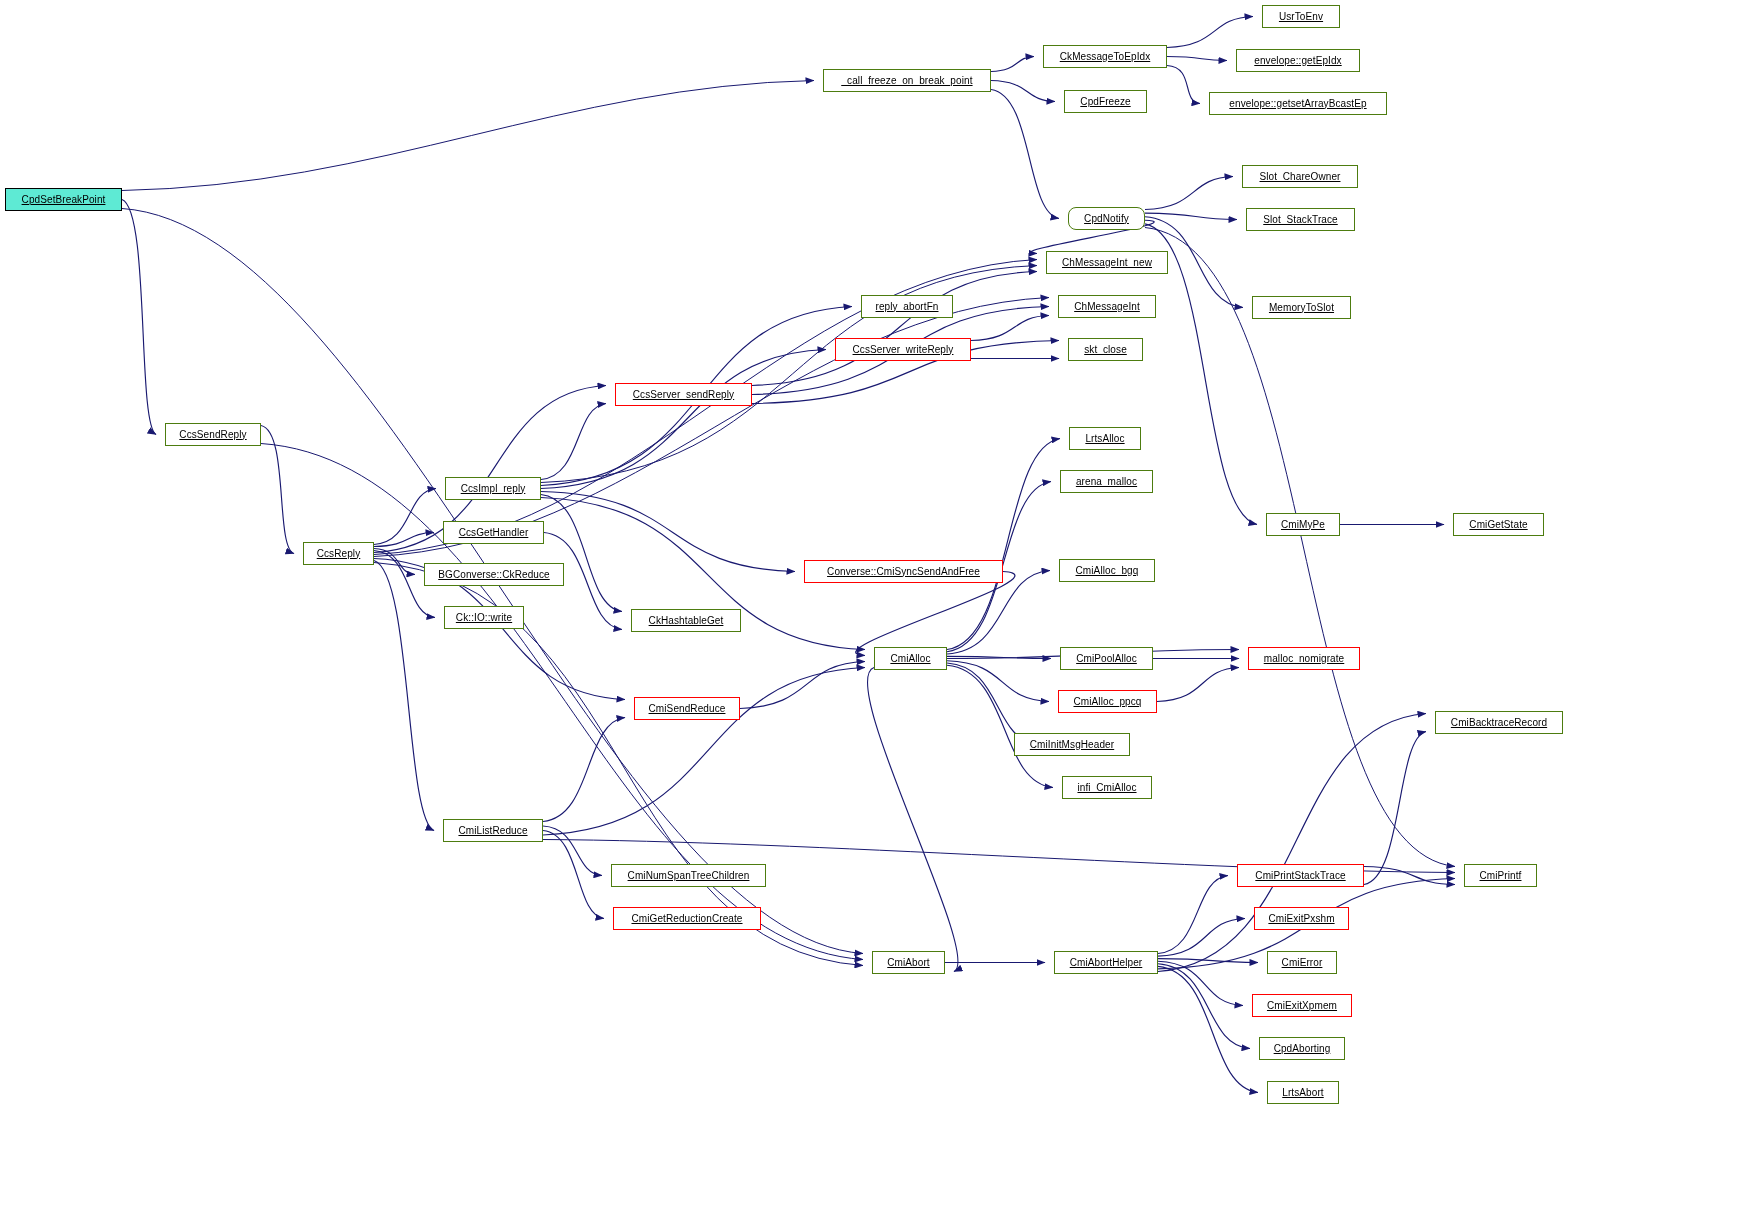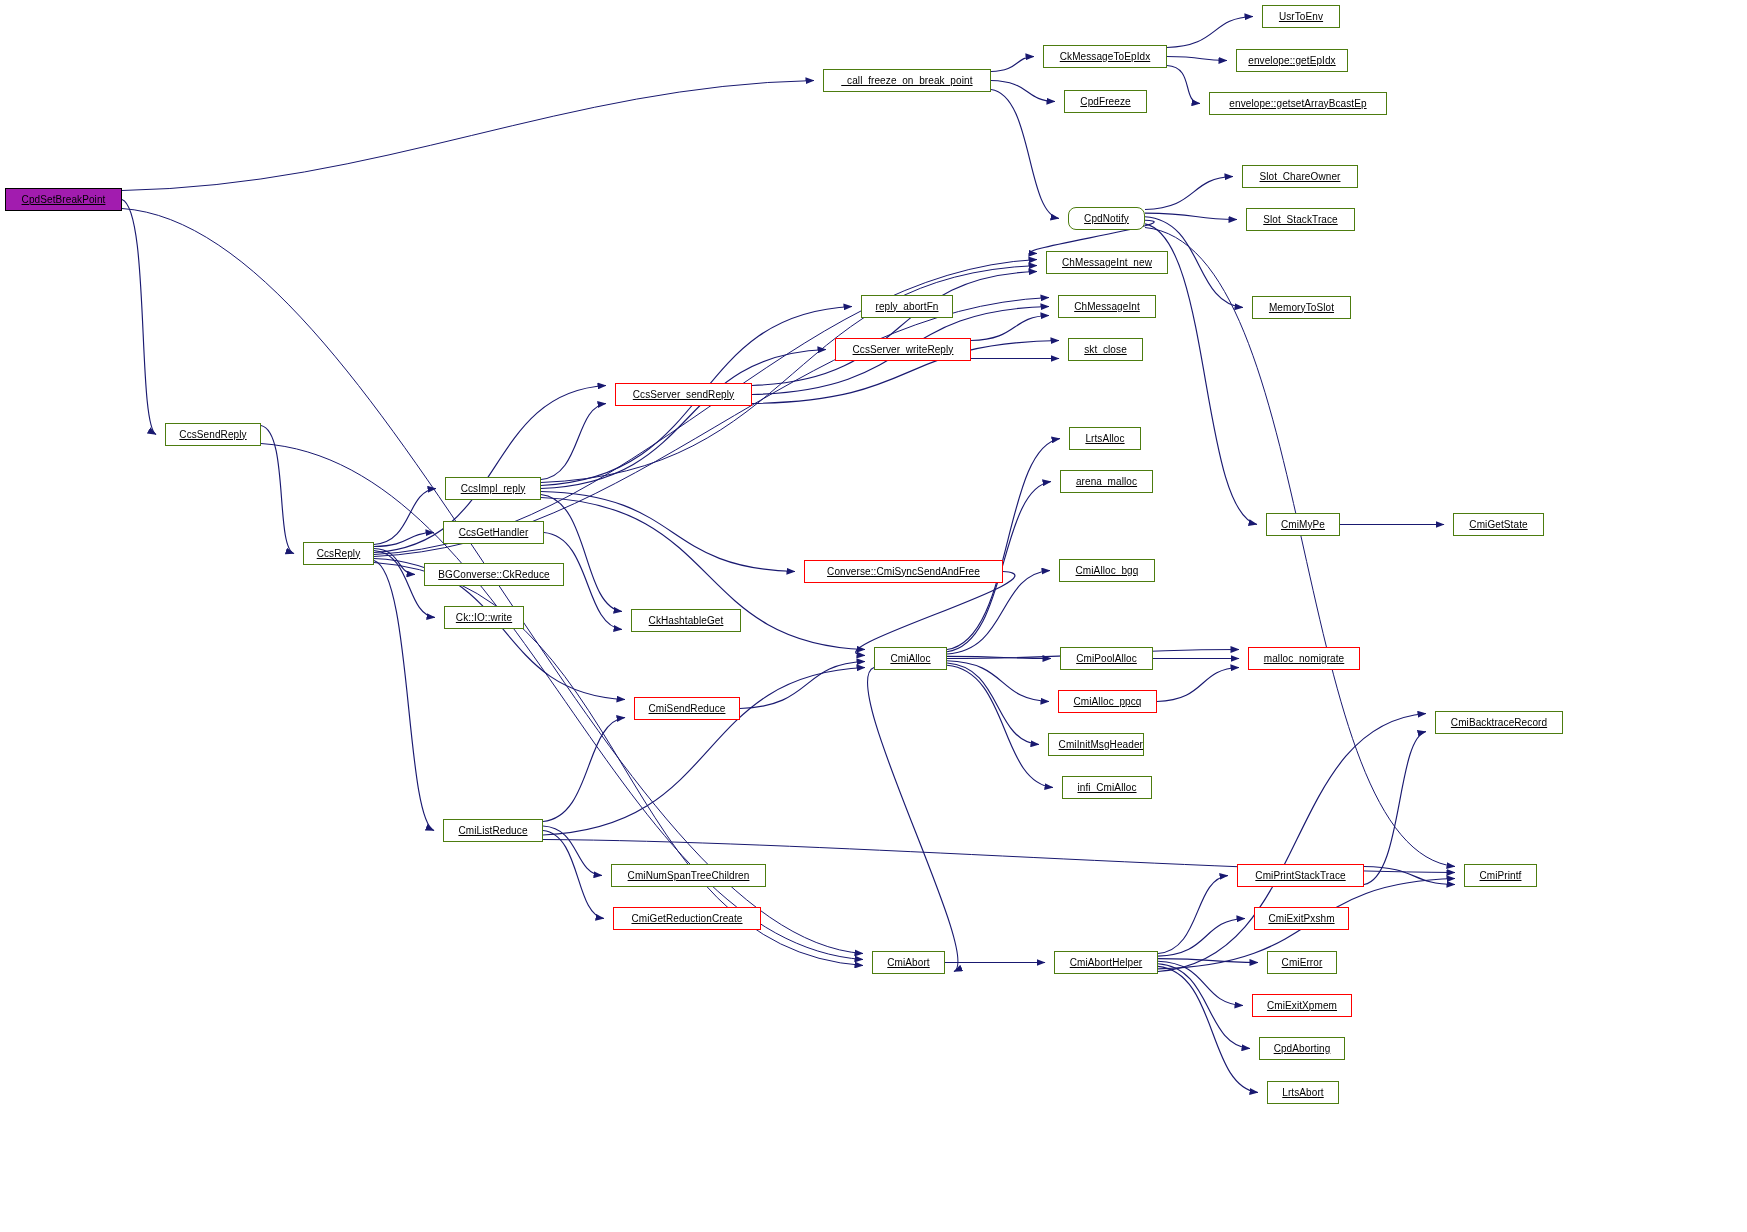--- a/index.html
+++ b/index.html
@@ -34,21 +34,21 @@
     font-size: 10px;
     line-height: 1;
     white-space: nowrap;
     letter-spacing: 0.1px;
     text-decoration: underline;
   }
   .gnode.red {
     border-color: #ff0000;
   }
   .gnode.root {
-    background: #a21caf;
+    background: #5eead4;
     border-color: #000000;
   }
   .gnode span {
     pointer-events: none;
   }
 </style>
 </head>
 <body>
 
 <div id="graph-root">
@@ -140,21 +140,21 @@
       </div>
       <div class="gnode" style="left: 1043px; top: 45px; width: 124px; height: 23px;">
         <span>CkMessageToEpIdx</span>
       </div>
       <div class="gnode" style="left: 1064px; top: 90px; width: 83px; height: 23px;">
         <span>CpdFreeze</span>
       </div>
       <div class="gnode" style="left: 1262px; top: 5px; width: 78px; height: 23px;">
         <span>UsrToEnv</span>
       </div>
-      <div class="gnode" style="left: 1236px; top: 49px; width: 112px; height: 23px;">
+      <div class="gnode" style="left: 1236px; top: 49px; width: 124px; height: 23px;">
         <span>envelope::getEpIdx</span>
       </div>
       <div class="gnode" style="left: 1209px; top: 92px; width: 178px; height: 23px;">
         <span>envelope::getsetArrayBcastEp</span>
       </div>
       <div class="gnode" style="left: 1068px; top: 207px; width: 77px; height: 23px; border-radius: 8px;">
         <span>CpdNotify</span>
       </div>
       <div class="gnode" style="left: 1242px; top: 165px; width: 116px; height: 23px;">
         <span>Slot_ChareOwner</span>
@@ -233,21 +233,21 @@
       </div>
       <div class="gnode red" style="left: 1058px; top: 690px; width: 99px; height: 23px;">
         <span>CmiAlloc_ppcq</span>
       </div>
       <div class="gnode red" style="left: 634px; top: 697px; width: 106px; height: 23px;">
         <span>CmiSendReduce</span>
       </div>
       <div class="gnode" style="left: 1435px; top: 711px; width: 128px; height: 23px;">
         <span>CmiBacktraceRecord</span>
       </div>
-      <div class="gnode" style="left: 1048px; top: 733px; width: 96px; height: 23px; justify-content: flex-end;">
+      <div class="gnode" style="left: 1014px; top: 733px; width: 116px; height: 23px;">
         <span>CmiInitMsgHeader</span>
       </div>
       <div class="gnode" style="left: 1062px; top: 776px; width: 90px; height: 23px;">
         <span>infi_CmiAlloc</span>
       </div>
       <div class="gnode" style="left: 443px; top: 819px; width: 100px; height: 23px;">
         <span>CmiListReduce</span>
       </div>
       <div class="gnode" style="left: 611px; top: 864px; width: 155px; height: 23px;">
         <span>CmiNumSpanTreeChildren</span>

